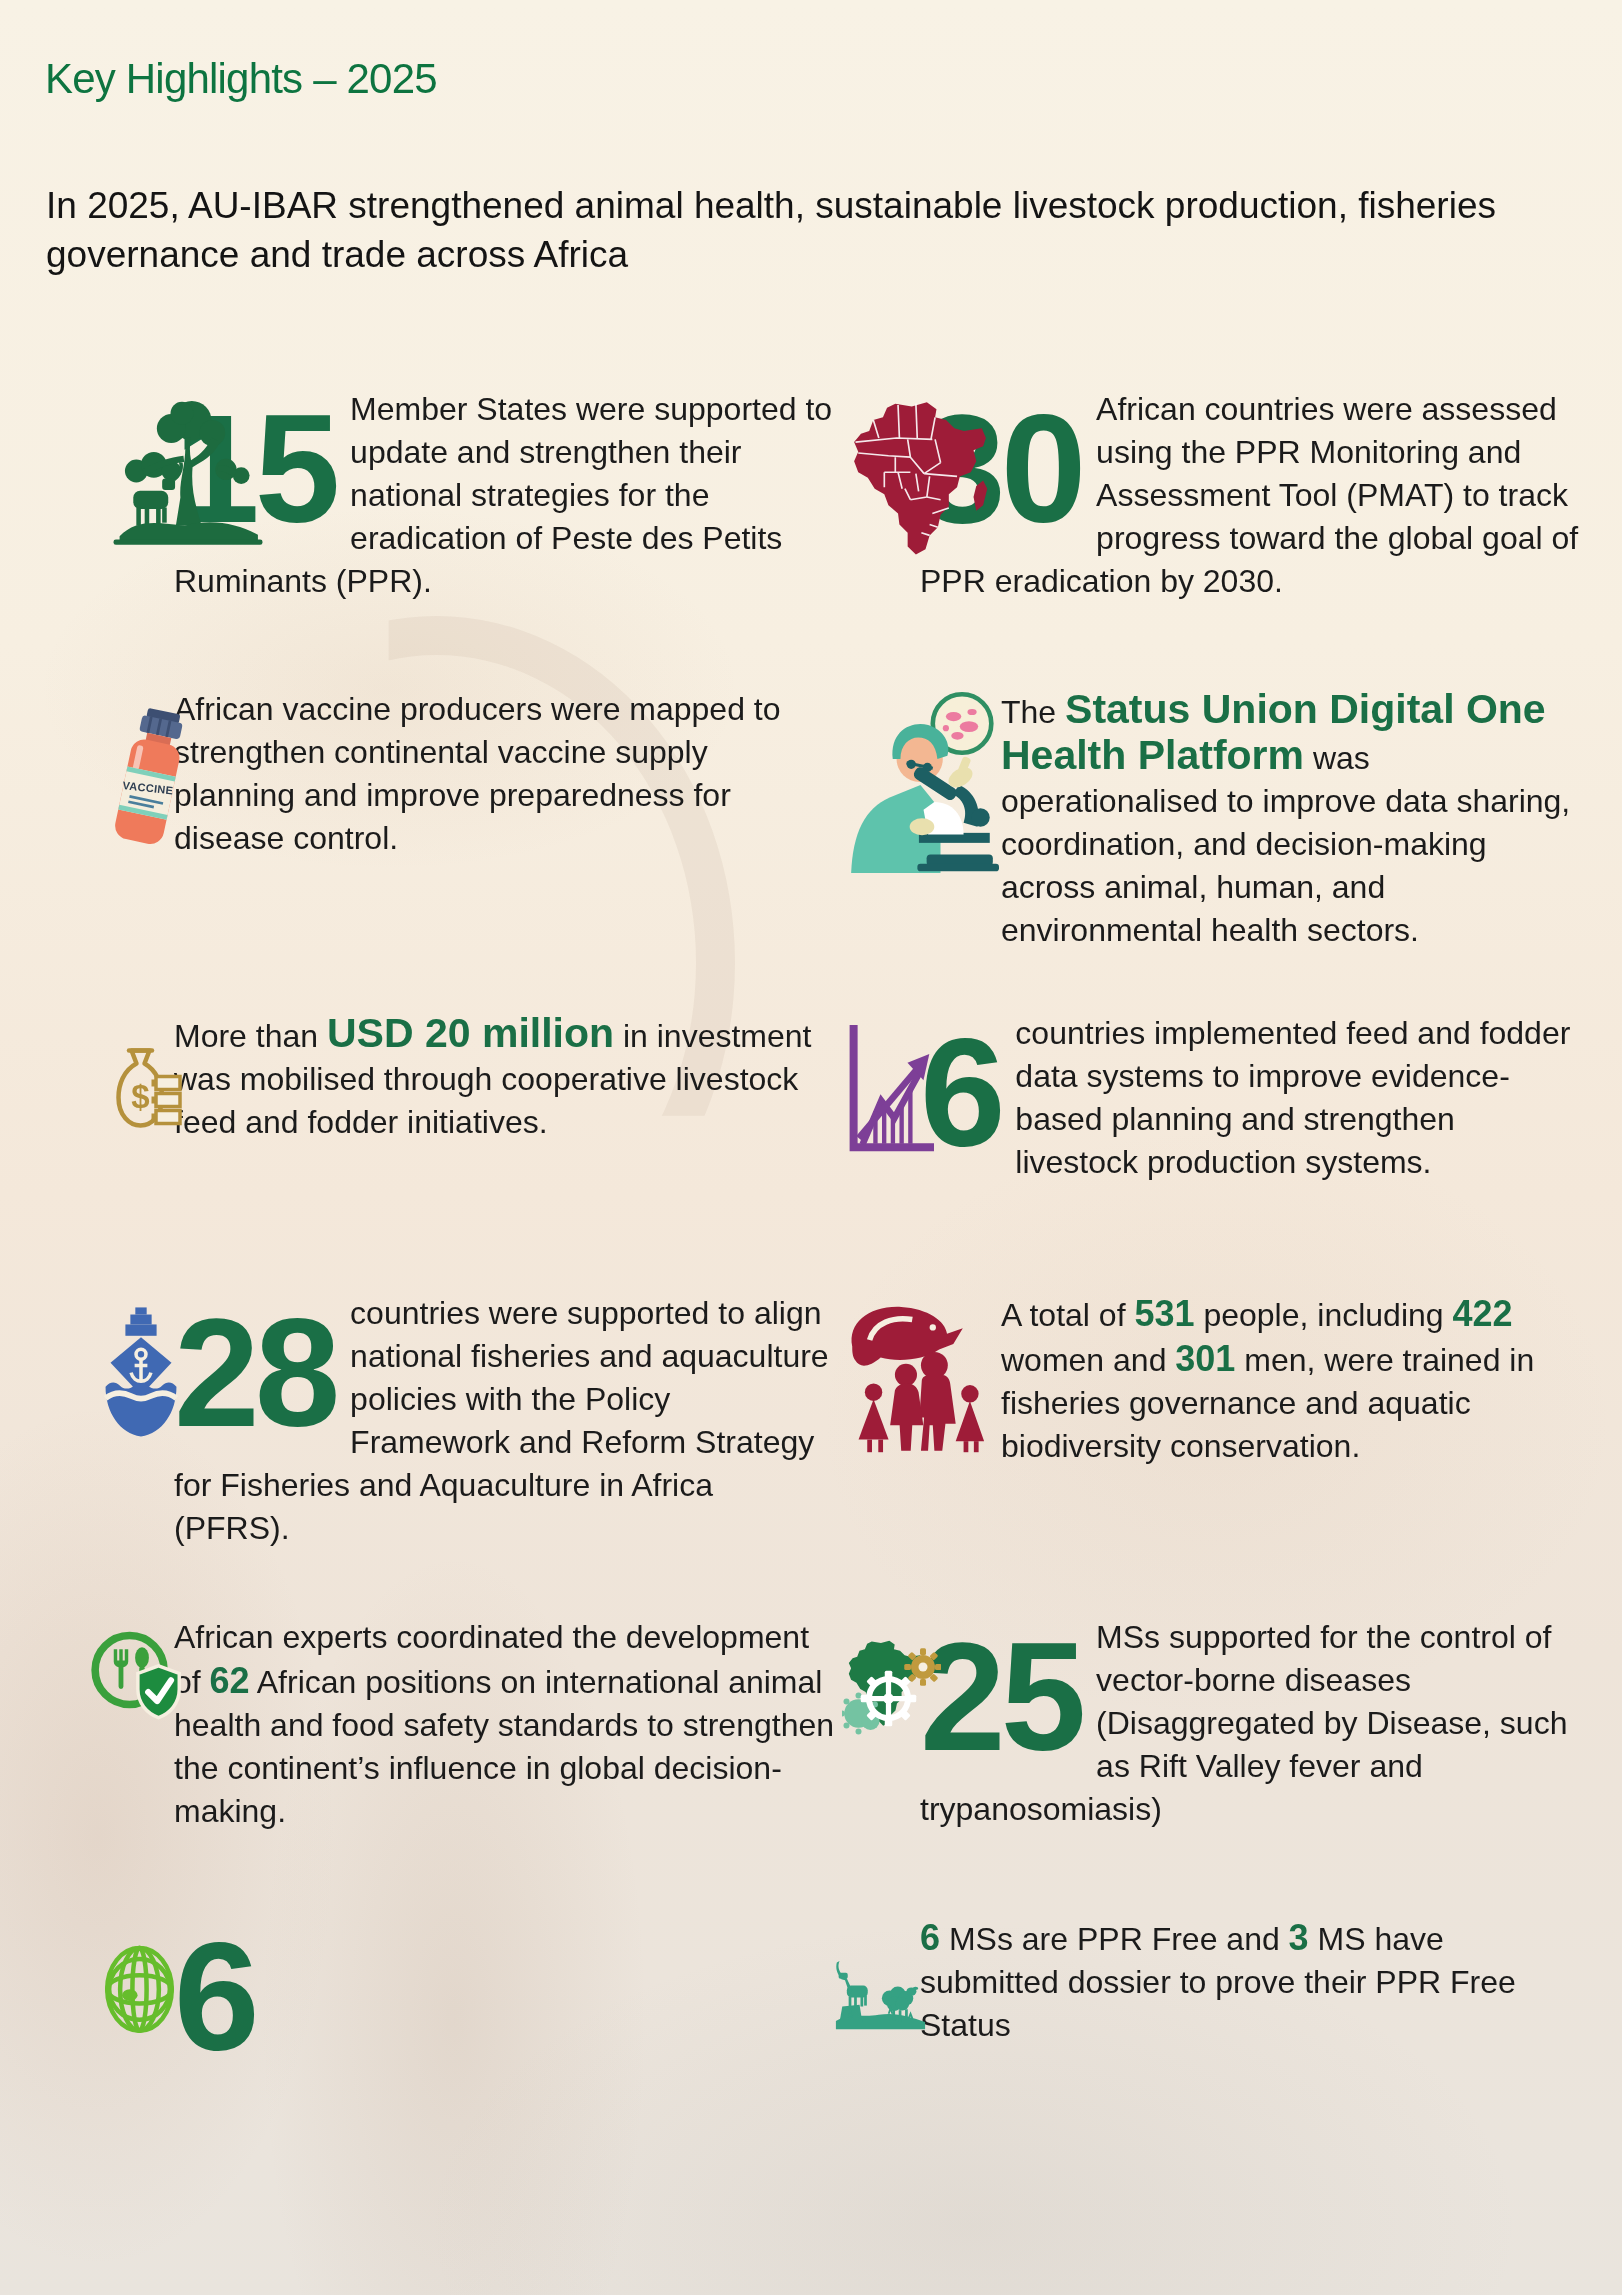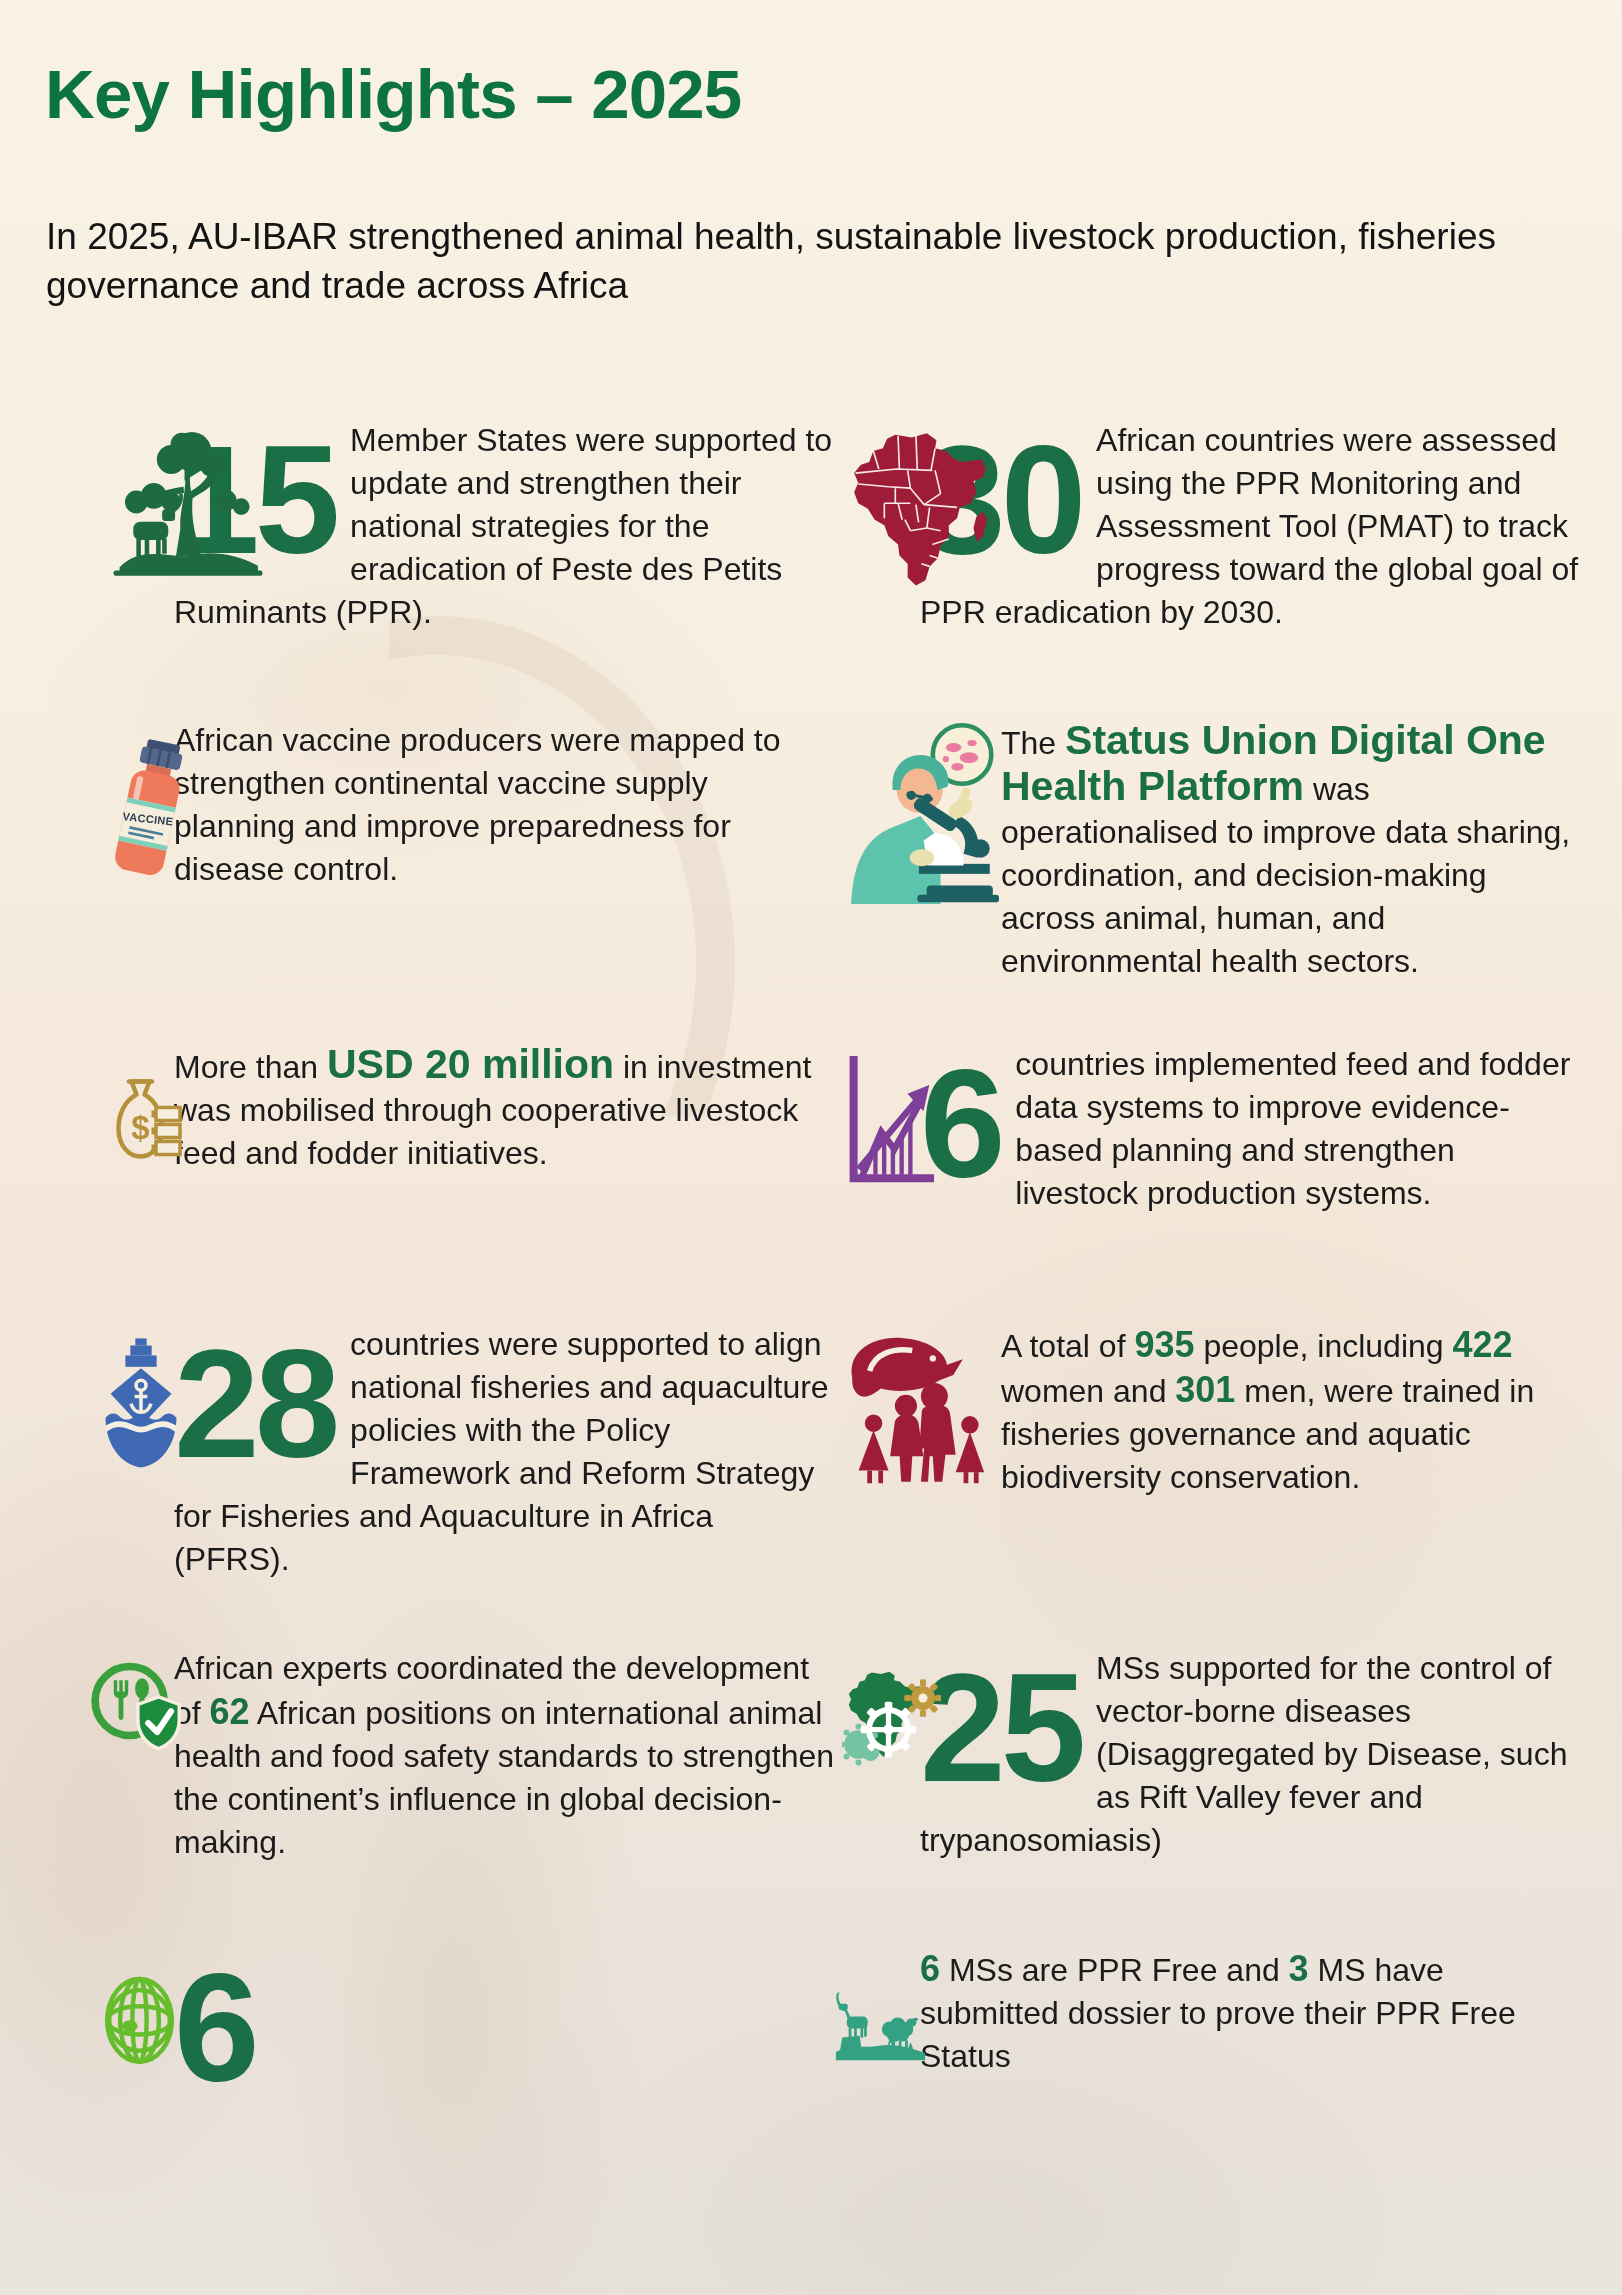--- a/index.html
+++ b/index.html
@@ -17,21 +17,21 @@
       linear-gradient(180deg,#f8f2e5 0%,#f7efe1 28%,#f4e8da 52%,#eee4d9 72%,#e9e4dd 100%);
   }
   .horn-shadow{
     position:absolute;left:138px;top:616px;width:519px;height:616px;
     border:39px solid rgba(160,120,95,.09);border-radius:50%;
     clip-path:inset(0 0 28% 42%);
     pointer-events:none;
   }
   .title{
     margin:55px 45px 17px 45px;
-    font-size:69px;font-weight:bold;letter-spacing:-0.8px;
+    font-size:42px;font-weight:normal;letter-spacing:-0.8px;
     color:var(--title-green,#0d7440);
   }
   .subtitle{
     margin:78px 45px 0 46px;
     max-width:1549px;
     font-size:37px;line-height:1.33;color:#141414;
   }
   .stats{
     display:grid;
     grid-template-columns:746px 1fr;
@@ -266,21 +266,21 @@
               <rect x="41" y="178" width="6" height="16"></rect>
             <circle cx="157" cy="120" r="11"></circle>
             <path d="M157 129 L139 180 H175 Z"></path>
             <rect x="149" y="180" width="6" height="14"></rect>
               <rect x="162" y="180" width="6" height="14"></rect>
           </g>
           <path d="M30 52 C36 30 60 22 84 26" stroke="#f6efe0" stroke-width="7" fill="none"></path>
           <circle cx="110" cy="36" r="4" fill="#f6efe0"></circle>
         </svg>
       </span>
-      <p class="wide-icon"><span><span>A total of </span><span class="seg-g-md">935</span><span> people, including </span><span class="seg-g-md">422</span><span> women and </span><span class="seg-g-md">301</span><span> men, were trained in fisheries governance and aquatic biodiversity conservation.</span></span></p>
+      <p class="wide-icon"><span><span>A total of </span><span class="seg-g-md">531</span><span> people, including </span><span class="seg-g-md">422</span><span> women and </span><span class="seg-g-md">301</span><span> men, were trained in fisheries governance and aquatic biodiversity conservation.</span></span></p>
     </div>
 
     <div class="stat">
       <span class="icon i9">
         <svg viewBox="0 0 132 150" width="100%" height="100%">
           <circle cx="56" cy="62" r="50" stroke="#3aa03c" stroke-width="11" fill="none"></circle>
           <g fill="#3aa03c">
             <path d="M33 32 h5 v16 h3 v-16 h5 v16 h3 v-16 h5 v18 c0 4 -3 7 -7 8 v28 a3.5 3.5 0 0 1 -7 0 v-28 c-4 -1 -7 -4 -7 -8 Z"></path>
             <ellipse cx="74" cy="44" rx="10" ry="15"></ellipse>
             <rect x="70" y="57" width="8" height="32" rx="3"></rect>

